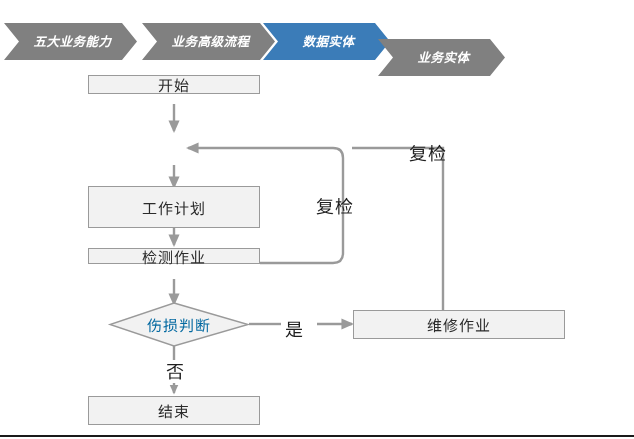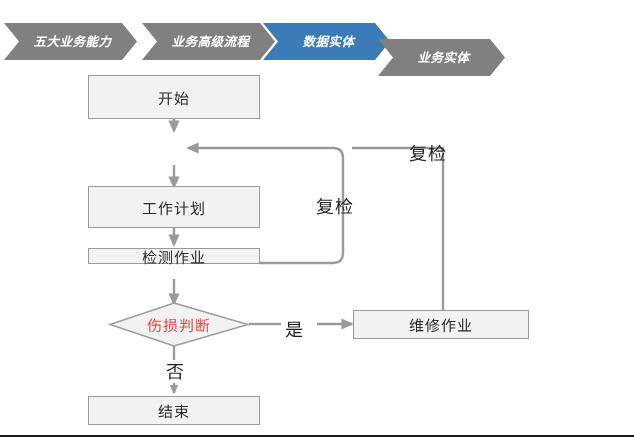--- a/index.html
+++ b/index.html
@@ -81,21 +81,21 @@
     color: #2b2b2b;
     letter-spacing: 1px;
     white-space: nowrap;
   }
   .diamond-label {
     position: absolute;
     display: flex;
     align-items: center;
     justify-content: center;
     font-size: 15px;
-    color: #ef4444;
+    color: #0369a1;
     letter-spacing: 1px;
     white-space: nowrap;
     pointer-events: none;
   }
   .edge-label {
     position: absolute;
     font-size: 18px;
     color: #1f1f1f;
     letter-spacing: 1px;
     white-space: nowrap;
@@ -175,38 +175,38 @@
       <line x1="317" y1="324" x2="352" y2="324" marker-end="url(#arrow)"></line>
 
       <line x1="174" y1="346" x2="174" y2="360"></line>
 
       <line x1="174" y1="383" x2="174" y2="393" marker-end="url(#arrowsm)"></line>
     </g>
 
     <polygon points="174,303 248,324.5 174,346 110,324.5" fill="#f2f2f2" stroke="#9a9a9a" stroke-width="1.4"></polygon>
   </svg>
 
-  <div class="node" style="left:88px; top:75px; width:172px; height:44px;">
+  <div class="node" style="left:88px; top:75px; width:172px; height:19px;">
     <span>开始</span>
   </div>
 
   <div class="node" style="left:88px; top:146px; width:172px; height:42px;margin-top:40px;">
     <span>工作计划</span>
   </div>
 
 
   <div class="node" style="left:88px; top:248px; width:172px; height:16px;">
     <span>检测作业</span>
   </div>
 
   <div class="diamond-label" style="left:110px; top:310px; width:138px; height:29px;">
     <span>伤损判断</span>
   </div>
 
-  <div class="node" style="left:353px; top:310px; width:176px; height:29px;">
+  <div class="node" style="left:353px; top:310px; width:212px; height:29px;">
     <span>维修作业</span>
   </div>
 
   <div class="node" style="left:88px; top:396px; width:172px; height:29px;text-align:center;">
     <span>结束</span>
   </div>
 
   <div class="edge-label" style="left:409px; top:139px;">复检</div>
 
   <div class="edge-label" style="left:316px; top:192px;">复检</div>

